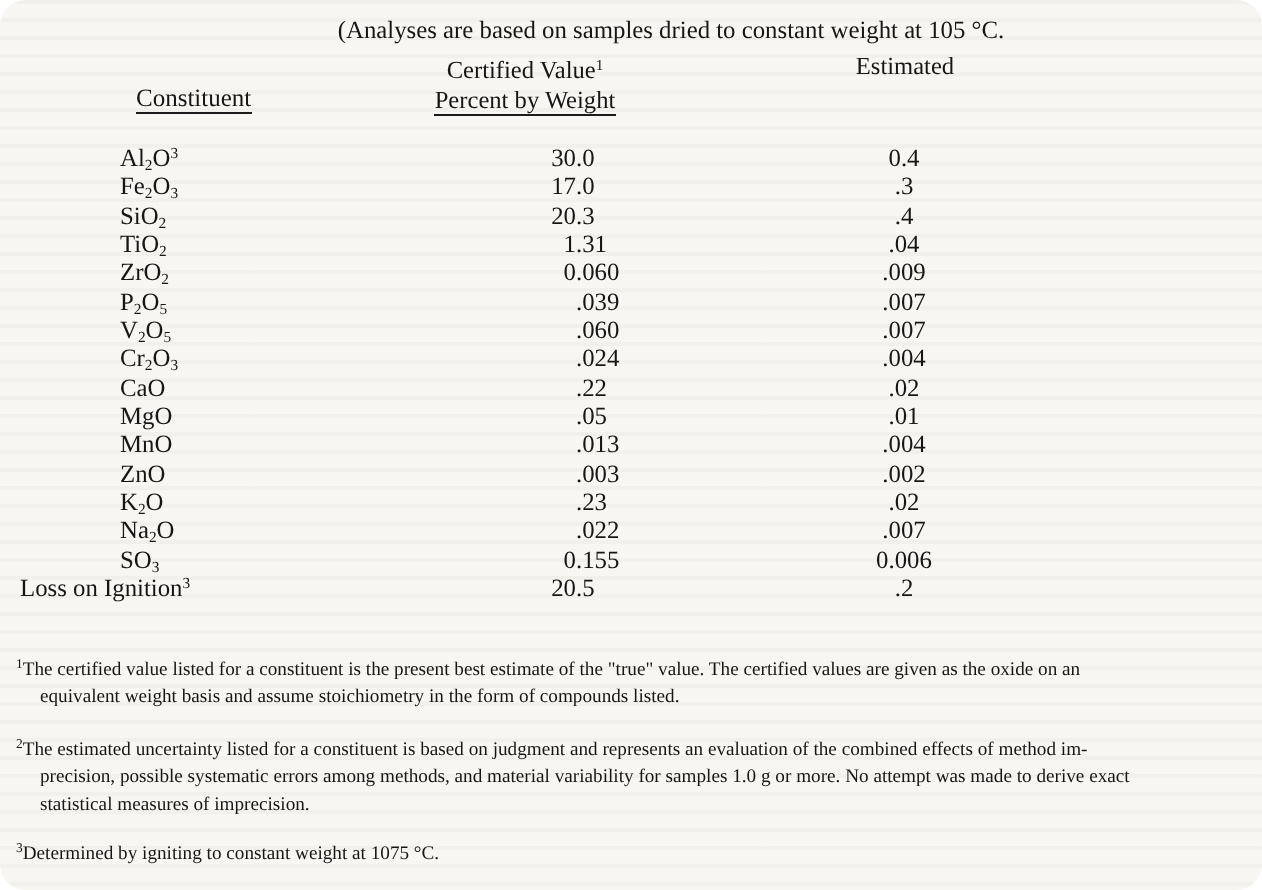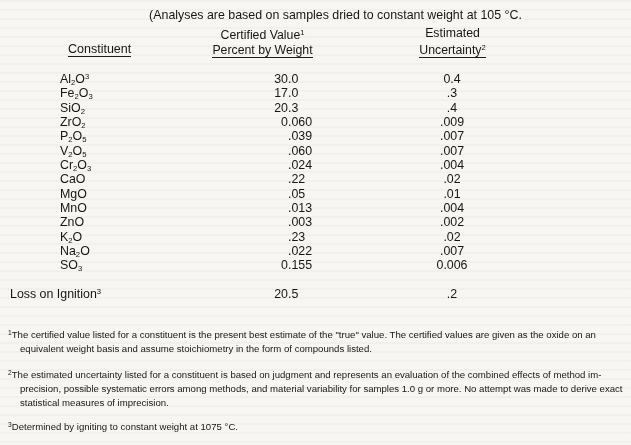--- a/index.html
+++ b/index.html
@@ -4,23 +4,24 @@
 <style>
   html,body { margin:0; padding:0; }
   .page {
     position:relative;
     width:631px; height:445px;
     background:
       repeating-linear-gradient(180deg,
         rgba(190,190,182,0.10) 0px, rgba(190,190,182,0.10) 2px,
         rgba(255,255,255,0) 2px, rgba(255,255,255,0) 9px),
       #f7f6f2;
-    font-family:Liberation Sans, sans-serif;
+    font-family:Liberation Serif, serif;
     color:#161616;
     overflow:hidden;
+    border-radius:13px;
   }
   .caption {
     position:absolute; top:8px; left:0; width:631px;
     padding-left:40px; box-sizing:border-box;
     text-align:center; font-size:12.4px;
   }
   .hdr-constituent {
     position:absolute; top:42px; left:68px; font-size:12.5px;
   }
   .hdr-certified {
@@ -65,41 +66,46 @@
     <span class="u">Constituent</span>
   </div>
 
   <div class="hdr-certified">
     <div>Certified Value<sup>1</sup></div>
     <div><span class="u">Percent by Weight</span></div>
   </div>
 
   <div class="hdr-uncertainty">
     <div>Estimated</div>
-    <div><span class="u">Uncertainty<sup>2</sup></span></div>
   </div>
 
   <div class="tbody">
       <div class="trow">
         <span class="cname">Al<sub>2</sub>O<sup>3</sup></span>
         <span class="cv-int">30</span>
         <span class="cv-frac">.0</span>
         <span class="cunc">0.4</span>
       </div>
       <div class="trow">
         <span class="cname">Fe<sub>2</sub>O<sub>3</sub></span>
         <span class="cv-int">17</span>
         <span class="cv-frac">.0</span>
         <span class="cunc">.3</span>
       </div>
       <div class="trow">
         <span class="cname">SiO<sub>2</sub></span>
         <span class="cv-int">20</span>
         <span class="cv-frac">.3</span>
         <span class="cunc">.4</span>
+      </div>
+      <div class="trow">
+        <span class="cname">TiO<sub>2</sub></span>
+        <span class="cv-int">1</span>
+        <span class="cv-frac">.31</span>
+        <span class="cunc">.04</span>
       </div>
       <div class="trow">
         <span class="cname">ZrO<sub>2</sub></span>
         <span class="cv-int">0</span>
         <span class="cv-frac">.060</span>
         <span class="cunc">.009</span>
       </div>
       <div class="trow">
         <span class="cname">P<sub>2</sub>O<sub>5</sub></span>
         <span class="cv-int"></span>

